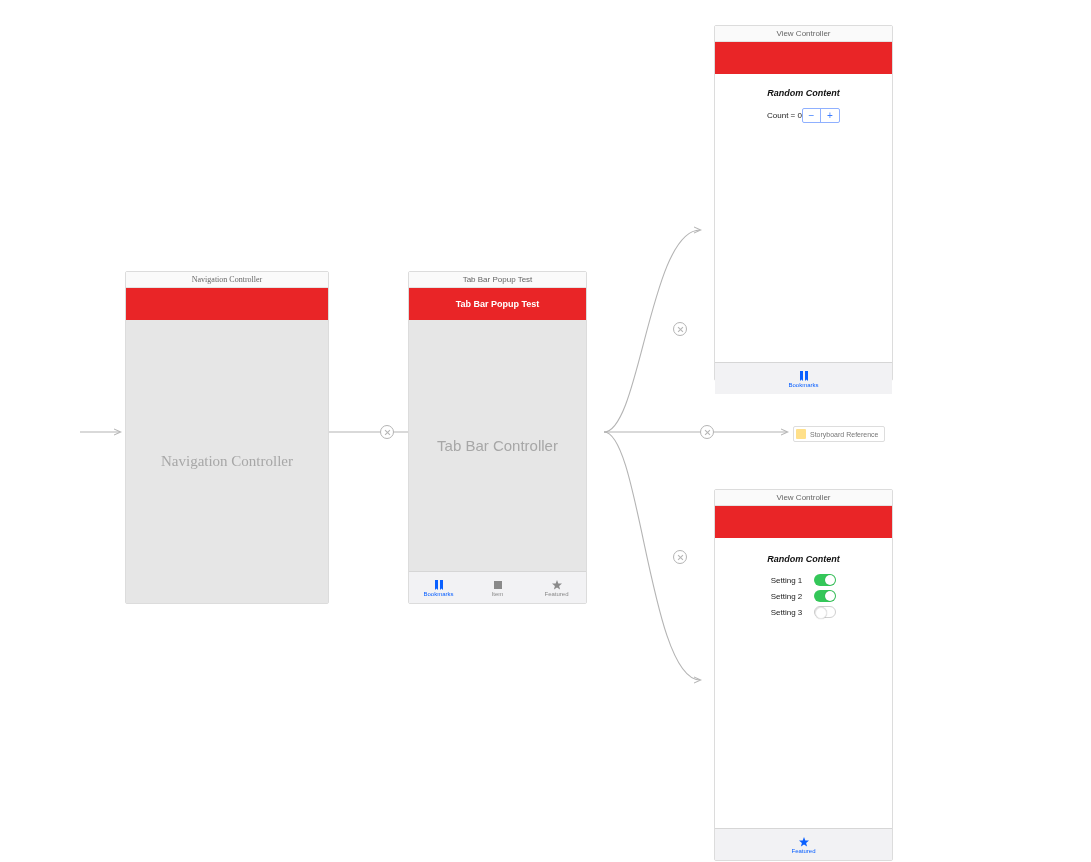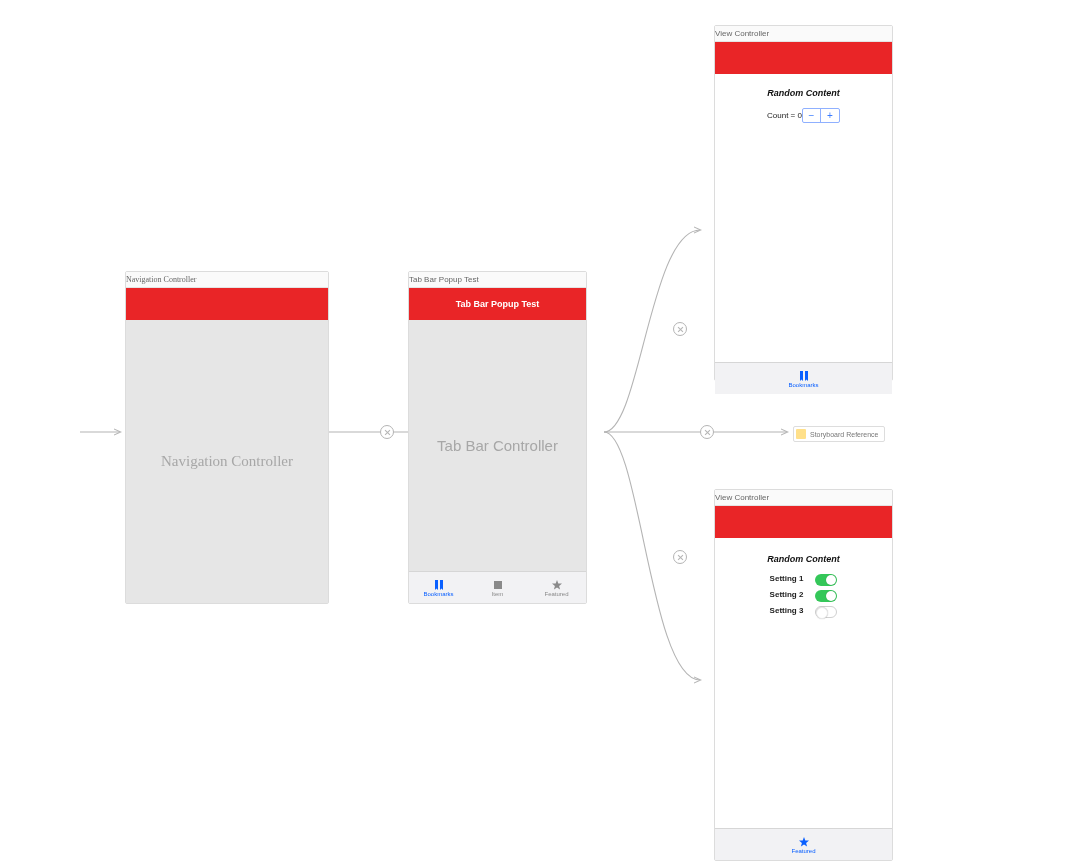--- a/index.html
+++ b/index.html
@@ -20,21 +20,21 @@
   }
   .scene {
     position: absolute;
     background: #fff;
     border: 1px solid #dcdcdc;
     border-radius: 2px;
   }
   .scene-title {
     height: 16px;
     font-size: 8px;
-    text-align: left;
+    text-align: center;
     line-height: 16px;
     color: #666;
     background: #fafafa;
     border-bottom: 1px solid #e4e4e4;
   }
   .redbar {
     height: 32px;
     background: #E92527;
   }
   .redbar .title {
@@ -118,26 +118,26 @@
   }
   .stepper > div {
     width: 18px; height: 13px;
     display:flex;align-items:center;justify-content:center;
     color:#3b7cff; font-size:10px;
   }
   .stepper > div:first-child { border-right: 1px solid #8fb0ff; }
 
   .setting-row {
     display: flex;
+    align-items: center;
     justify-content: center;
     gap: 12px;
     font-size: 8px;
     color: #222;
     margin: 4px 0;
-    font-weight: bold;
   }
   .switch {
     width: 22px; height: 12px;
     border-radius: 6px;
     position: relative;
   }
   .switch.on { background: #34C759; }
   .switch.off {
     background: #fff;
     border: 1px solid #d0d0d0;

